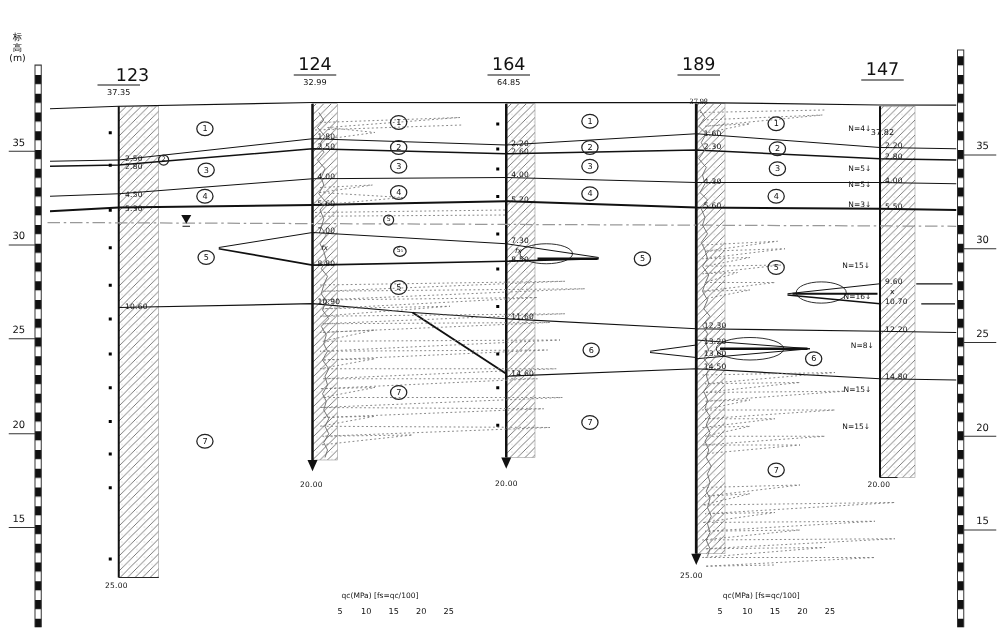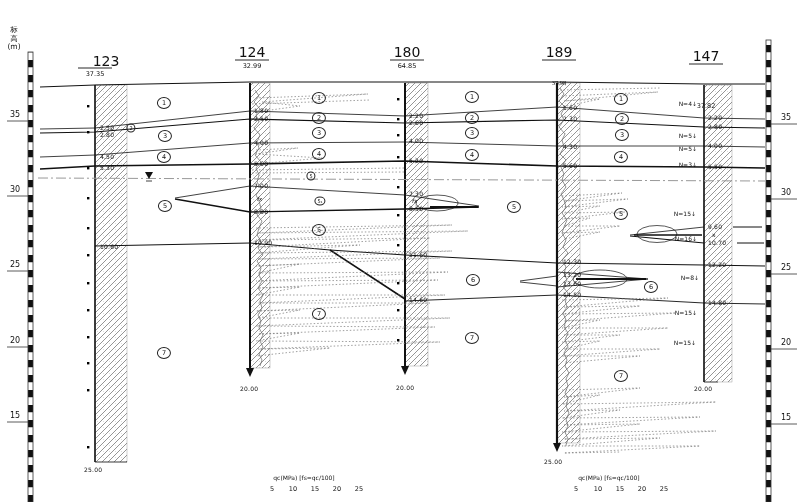--- a/index.html
+++ b/index.html
@@ -198,21 +198,21 @@
     <span class="lbl bhid c" style="left: 252px; top: 52px;">124</span>
     <span class="lbl bhelev c" style="left: 252px; top: 66px;">32.99</span>
     <span class="lbl dep l" style="left: 254px; top: 110px;">1.80</span>
     <span class="lbl dep l" style="left: 254px; top: 118px;">2.50</span>
     <span class="lbl dep l" style="left: 254px; top: 142px;">4.00</span>
     <span class="lbl dep l" style="left: 254px; top: 163px;">5.60</span>
     <span class="lbl dep l" style="left: 254px; top: 185px;">7.00</span>
     <span class="lbl dep l" style="left: 254px; top: 211px;">8.80</span>
     <span class="lbl dep l" style="left: 254px; top: 242px;">10.90</span>
     <span class="lbl dep l" style="left: 240px; top: 388px;">20.00</span>
-    <span class="lbl bhid c" style="left: 407px; top: 52px;">180</span>
+    <span class="lbl bhid c" style="left: 407px; top: 52px;">164</span>
     <span class="lbl bhelev c" style="left: 407px; top: 66px;">64.85</span>
     <span class="lbl dep l" style="left: 409px; top: 115px;">2.20</span>
     <span class="lbl dep l" style="left: 409px; top: 122px;">2.60</span>
     <span class="lbl dep l" style="left: 409px; top: 140px;">4.00</span>
     <span class="lbl dep l" style="left: 409px; top: 160px;">5.20</span>
     <span class="lbl dep l" style="left: 409px; top: 193px;">7.30</span>
     <span class="lbl dep l" style="left: 409px; top: 208px;">8.50</span>
     <span class="lbl dep l" style="left: 409px; top: 254px;">11.60</span>
     <span class="lbl dep l" style="left: 409px; top: 299px;">14.60</span>
     <span class="lbl dep l" style="left: 396px; top: 387px;">20.00</span>

